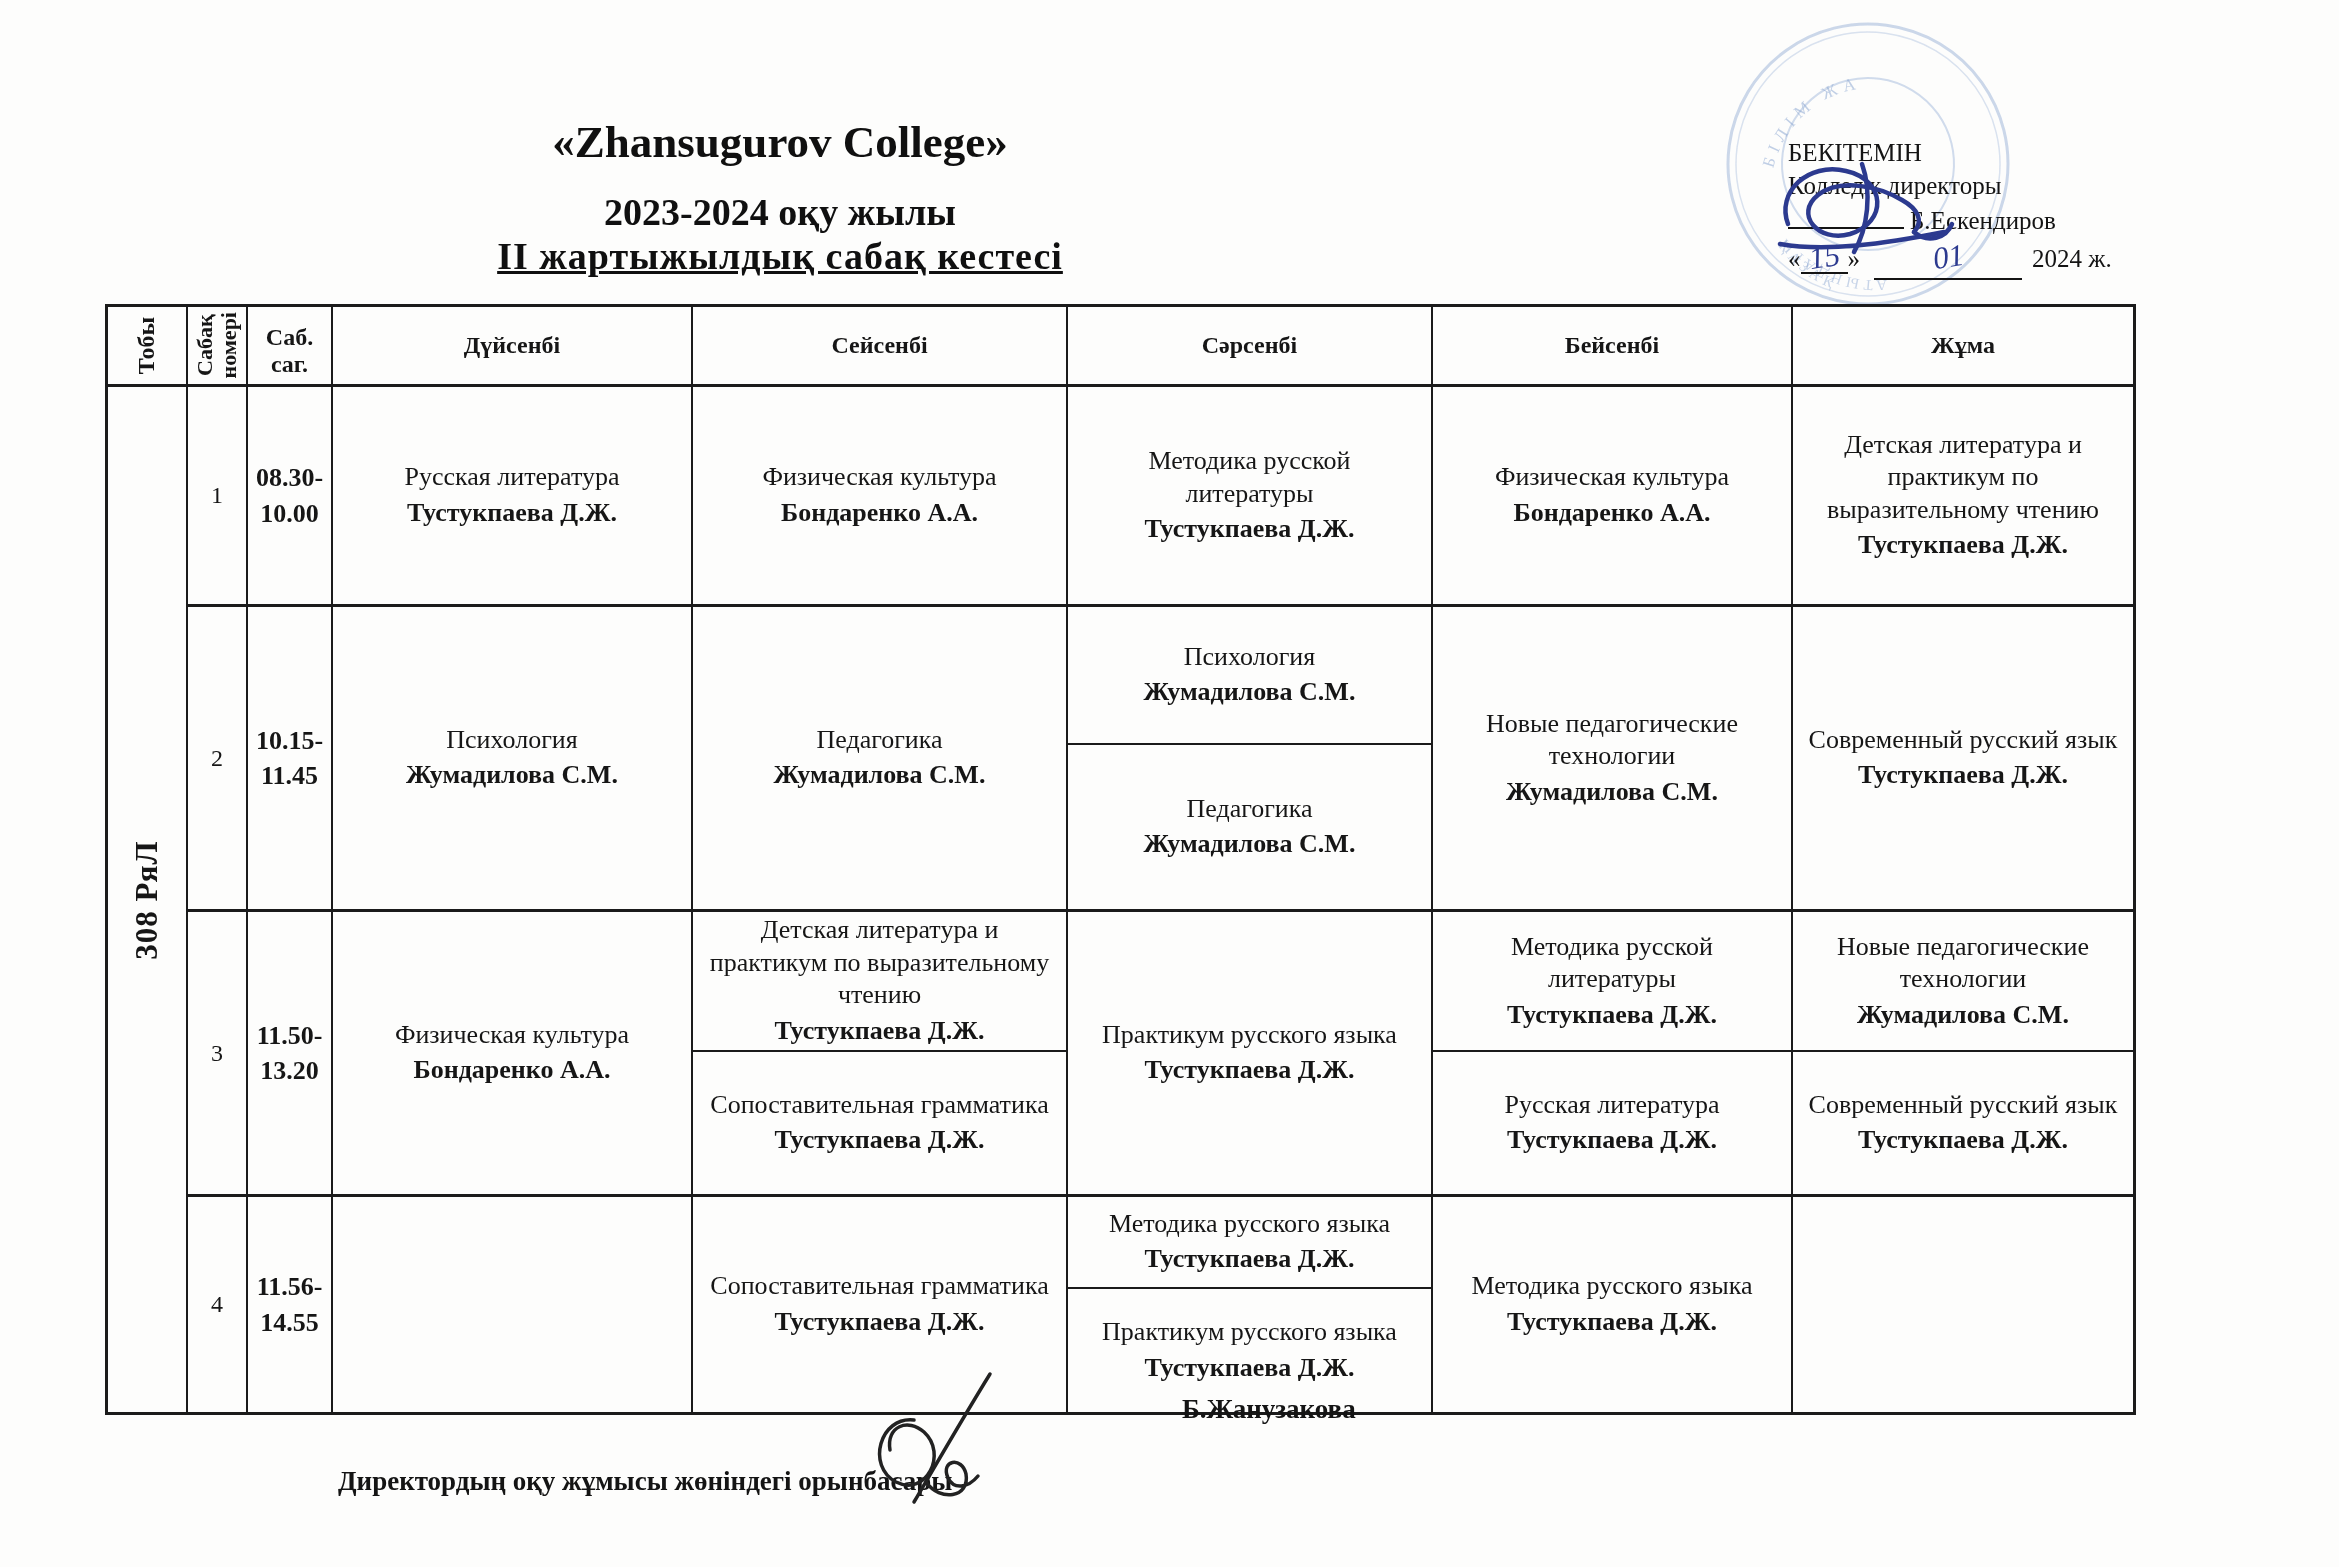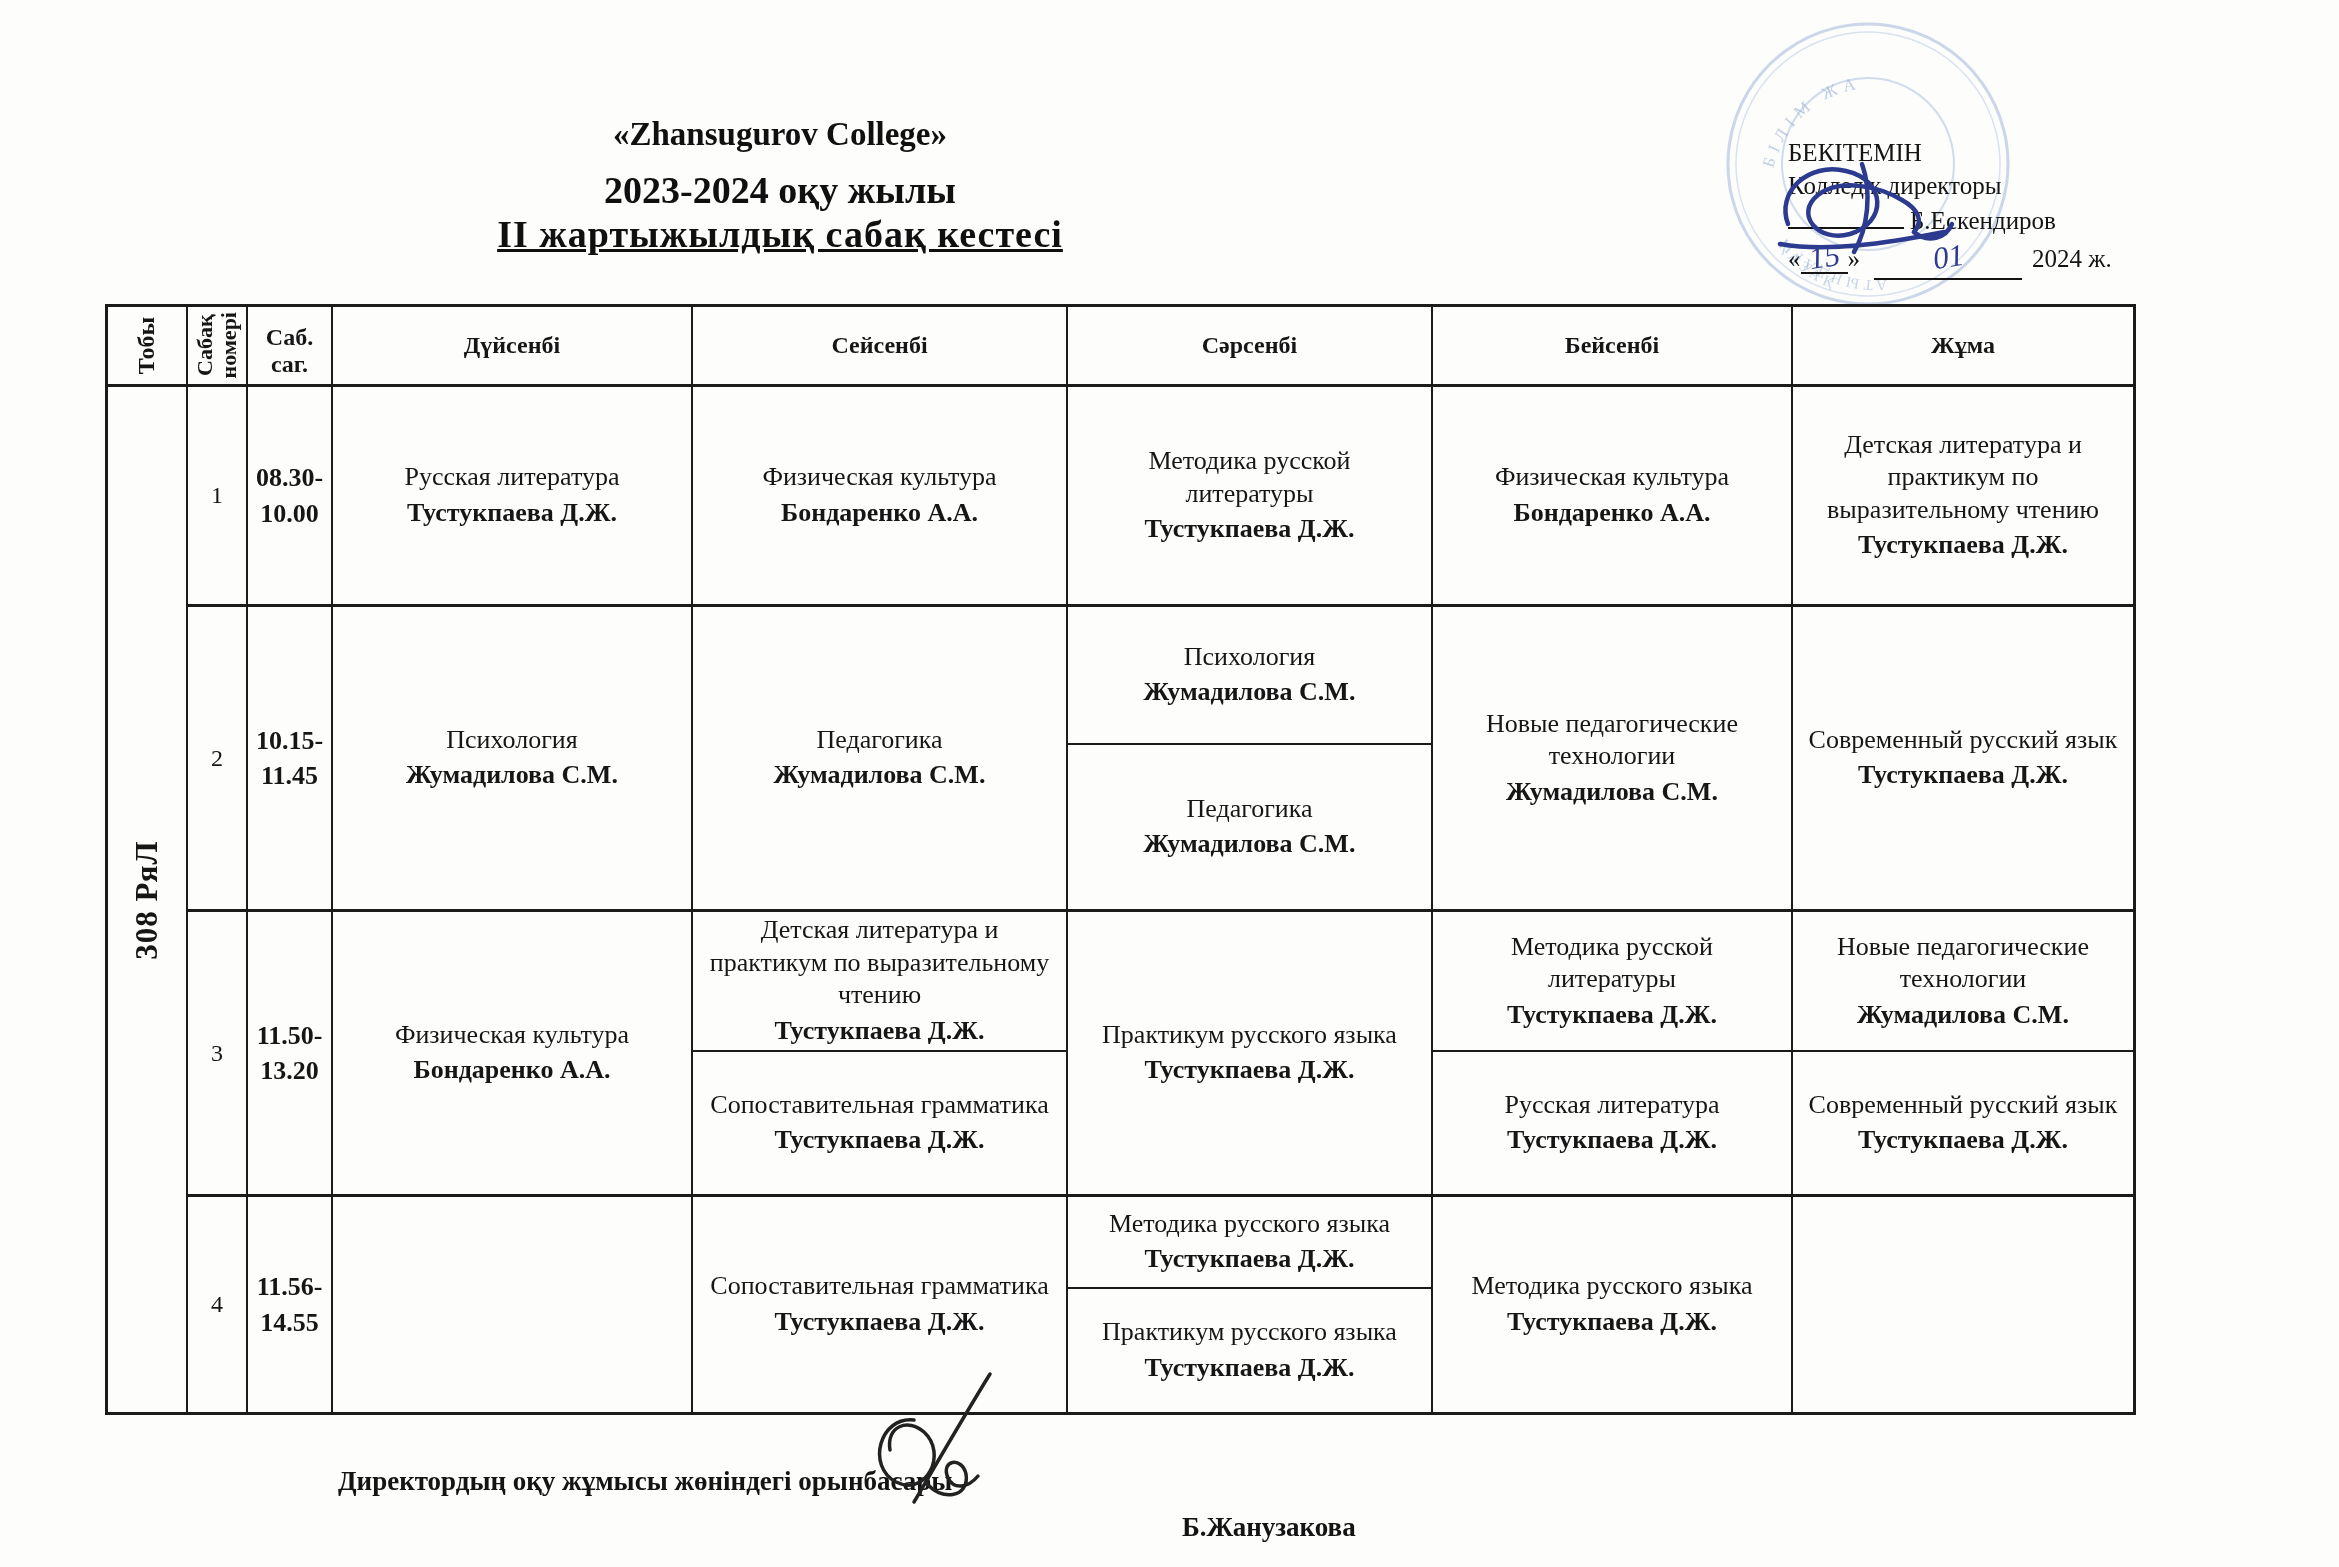--- a/index.html
+++ b/index.html
@@ -1,20 +1,20 @@
 <!DOCTYPE html>
 <html><head>
 <meta charset="utf-8">
 <style>
   html,body{margin:0;padding:0;background:#e9e9e7;}
   .page{position:relative;width:2339px;height:1567px;background:#fdfdfc;overflow:hidden;
         font-family:"Liberation Serif", serif;color:#161616;}
   
   .title{position:absolute;left:350px;top:116px;width:860px;text-align:center;font-weight:bold;color:#101010;}
-  .title .t1{font-size:33px;margin-bottom:15px;}
+  .title .t1{font-size:45px;margin-bottom:22px;}
   .title .t2{font-size:38px;}
   .title .t3{font-size:38px;letter-spacing:1px;text-decoration:underline;}
   
   .approval{position:absolute;left:1788px;top:136px;width:340px;font-weight:normal;font-size:25px;line-height:1.32;color:#141414;}
   .approval .row{white-space:nowrap;}
   .blank1{display:inline-block;width:116px;height:1em;border-bottom:2px solid #141414;margin-right:6px;}
   .blank2{display:inline-block;width:148px;text-align:center;border-bottom:2px solid #141414;margin:0 10px 0 14px;}
   .handw{font-style:italic;color:#2c3a8f;display:inline-block;transform:rotate(-9deg);font-size:31px;}
   .day-underline{border-bottom:2px solid #141414;padding:0 8px;}
   
@@ -38,21 +38,21 @@
   .teach{font-size:26px;font-weight:bold;line-height:1.3;margin-top:2px;}
   .rot{transform:rotate(-90deg);white-space:nowrap;font-weight:bold;}
   .hdr-group .rot{font-size:24px;}
   .hdr-lesson .rot{font-size:22px;line-height:1.1;text-align:center;white-space:normal;width:120px;}
   .hdr-time{align-items:flex-start;justify-content:flex-end;font-weight:bold;font-size:24px;padding:6px 2px;}
   .group-cell .rot{font-size:31px;letter-spacing:1px;}
   .num{font-size:24px;}
   .time{font-weight:bold;font-size:26px;line-height:1.35;}
   
   .footer-label{position:absolute;left:338px;top:1446px;font-weight:bold;font-size:27px;color:#141414;margin-top:20px;}
-  .footer-name{position:absolute;left:1182px;top:1512px;font-weight:bold;font-size:27px;color:#141414;}
+  .footer-name{position:absolute;left:1182px;top:1394px;font-weight:bold;font-size:27px;color:#141414;}
 </style>
 </head>
 <body>
 
 <div class="page">
 
   <div class="title">
     <div class="t1">«Zhansugurov College»</div>
     <div class="t2">2023-2024 оқу жылы</div>
     <div class="t3">II жартыжылдық сабақ кестесі</div>

